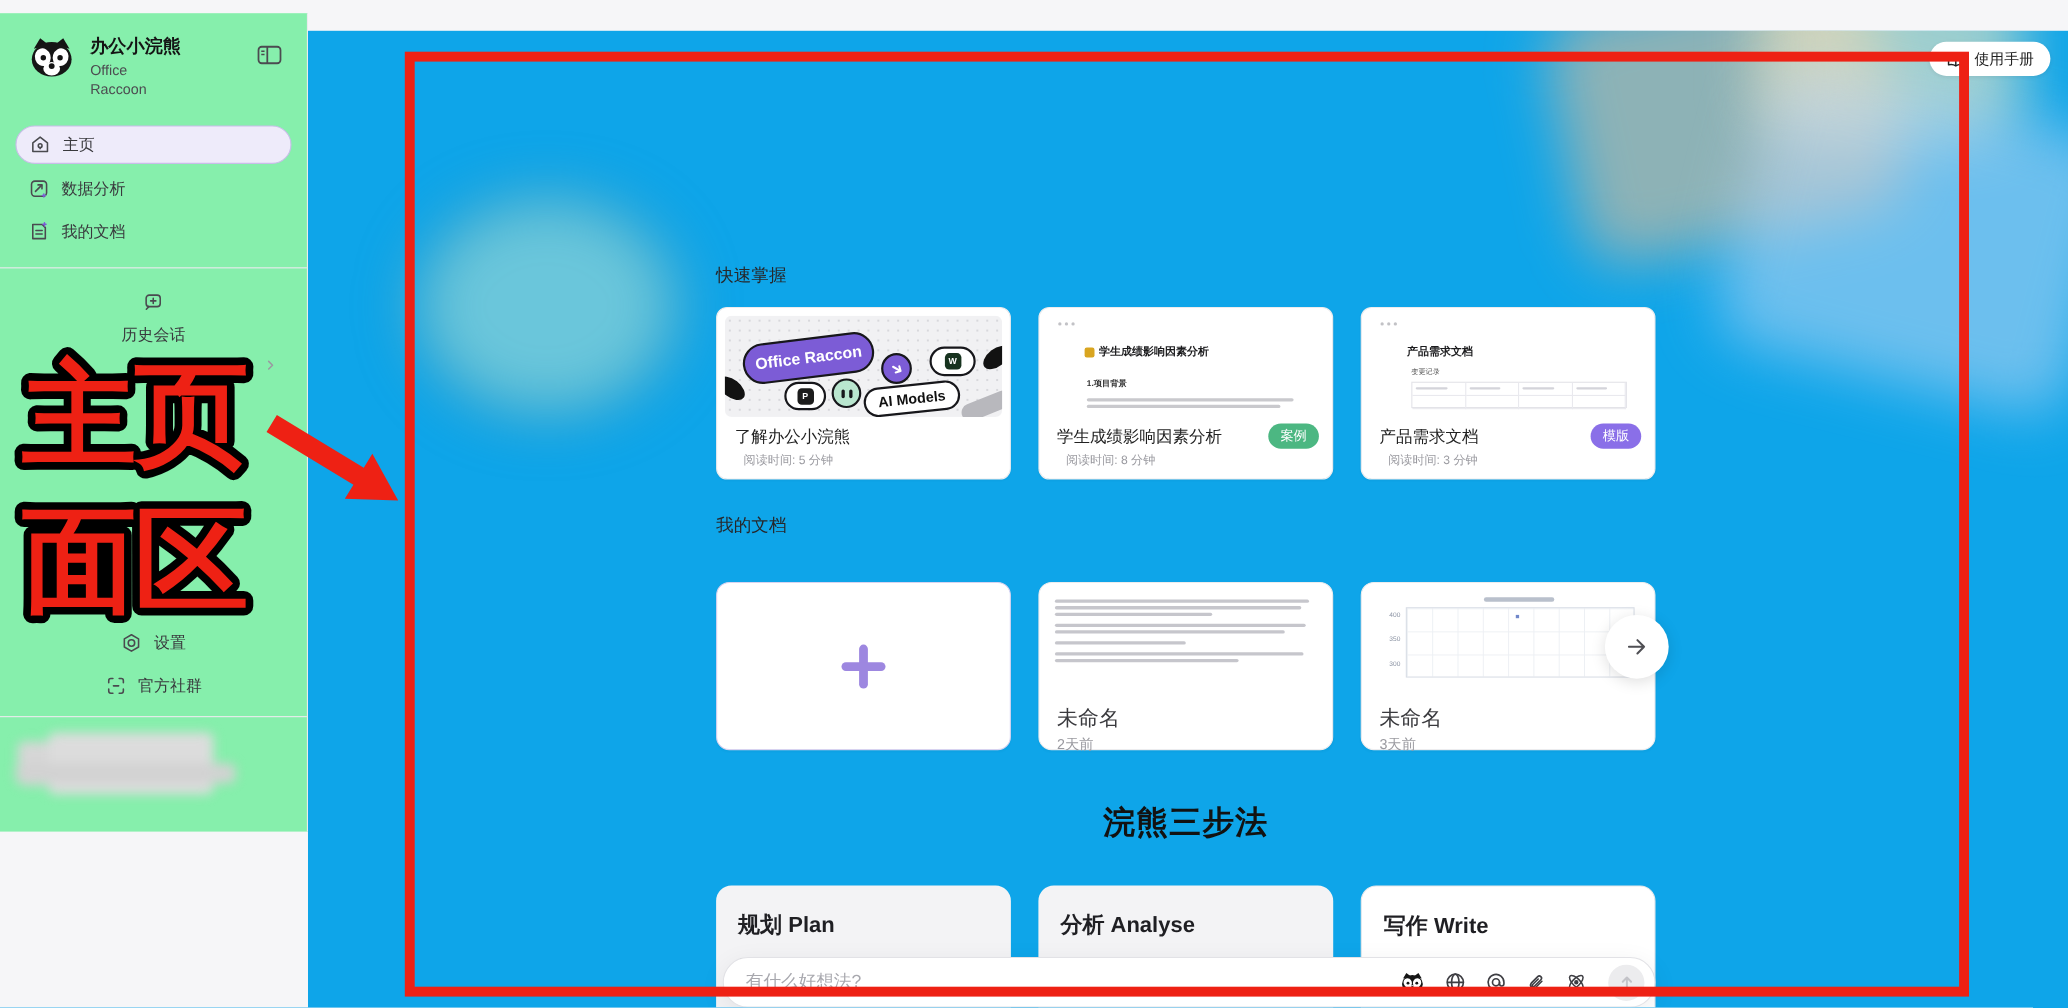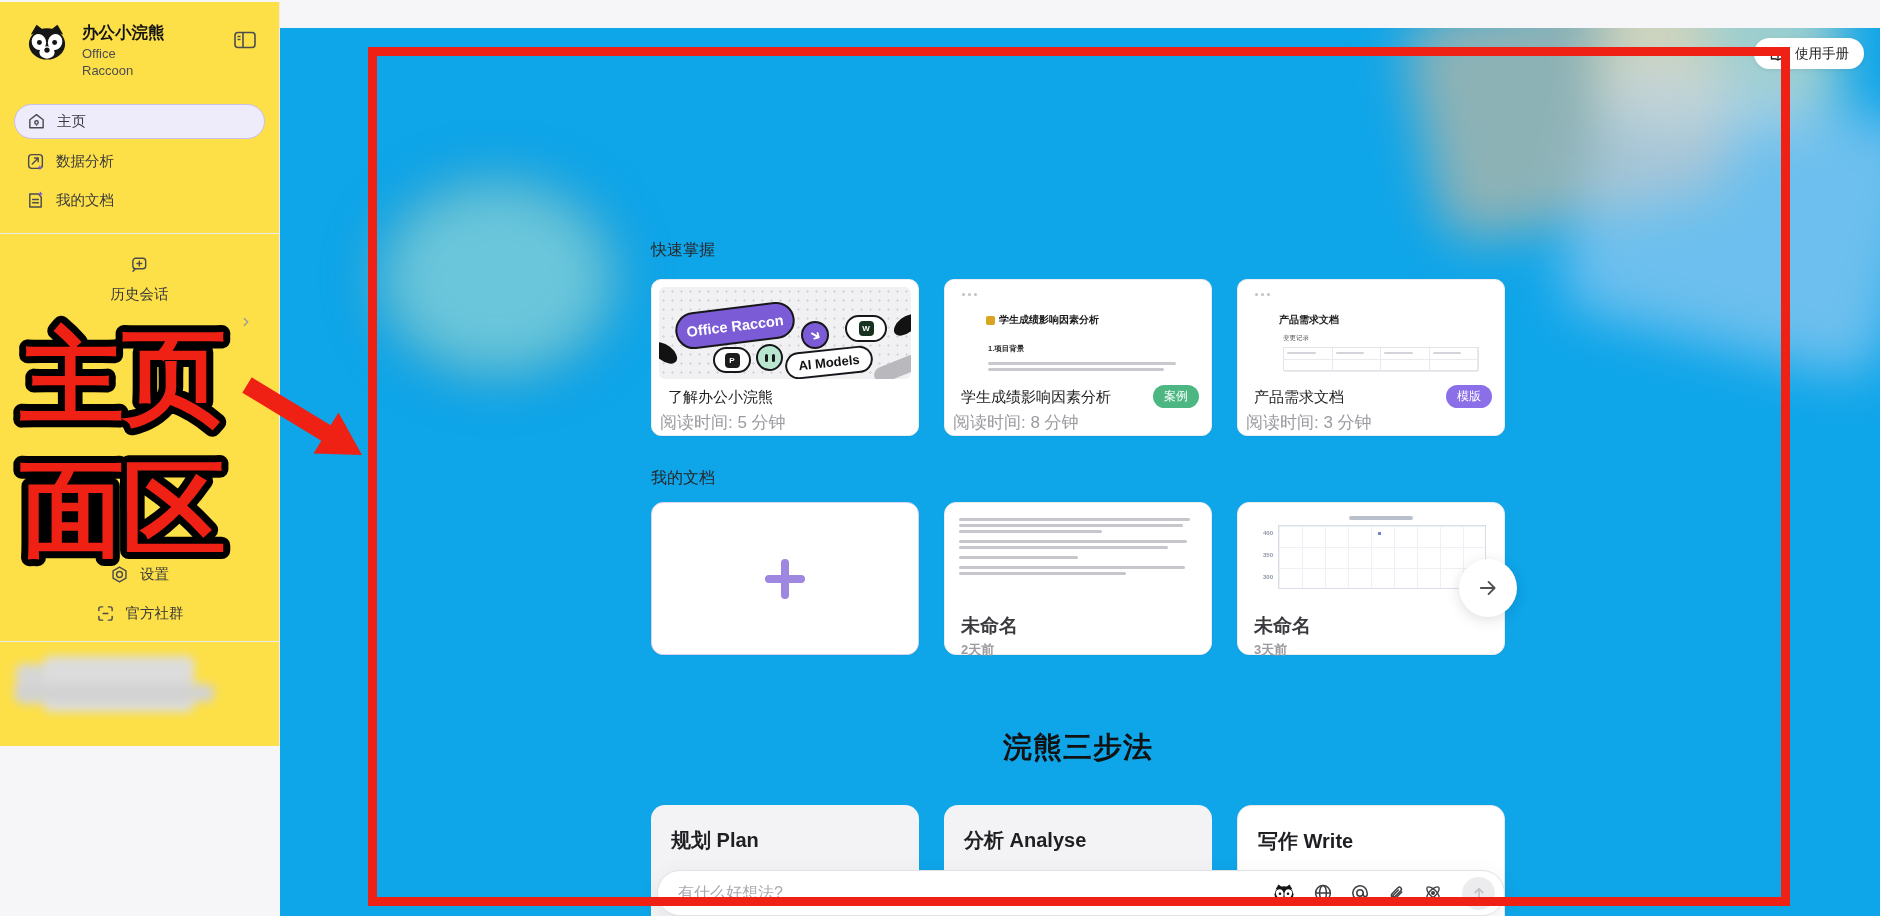--- a/index.html
+++ b/index.html
@@ -3,22 +3,22 @@
 <meta charset="utf-8">
 <style>
   * { margin:0; padding:0; box-sizing:border-box; }
   html,body { width:1880px; height:916px; }
   body {
     position:relative; overflow:hidden;
     font-family:"Liberation Sans", sans-serif;
     background:#f6f6f8; color:#222;
   }
   
-  .sidebar { position:absolute; left:0; top:2px; width:280px; height:744px;
-    background:#fde047; border-right:1px solid #ebebee; z-index:10; }
+  .sidebar { position:absolute; left:0; top:12px; width:280px; height:744px;
+    background:#86efac; border-right:1px solid #ebebee; z-index:10; }
   .logo-row { display:flex; gap:12px; padding:20px 18px 10px 24px; align-items:flex-start; }
   .logo-svg { width:46px; height:40px; flex:0 0 auto; }
   .app-name { font-size:16.5px; font-weight:700; color:#141414; line-height:1.25; }
   .app-sub { font-size:13px; color:#4c4c50; width:72px; line-height:1.35; margin-top:2px; }
   .collapse-btn { position:absolute; right:22px; top:28px; width:24px; height:20px; cursor:pointer; }
   .nav { margin-top:14px; }
   .nav-item { display:flex; align-items:center; gap:11px; margin:6px 14px;
     padding:7px 12px; border-radius:999px; font-size:14.5px; color:#39393d; cursor:pointer; }
   .nav-item.active { background:#eeebfa; border:1px solid #c9bde9; }
   .nav-item svg { width:19px; height:19px; flex:0 0 auto; }
@@ -48,28 +48,28 @@
   .content { position:absolute; left:371px; top:0; width:854px; height:100%; }
   .hero-title { position:absolute; top:84px; left:0; font-size:30px; font-weight:800;
     color:#121212; display:flex; align-items:center; gap:10px; letter-spacing:.5px; }
   .hero-desc { position:absolute; top:141px; left:0; width:854px; font-size:17px;
     color:#4a4a4e; line-height:29px; }
   .sec-label { position:absolute; left:0; font-size:16px; color:#27272a; }
   .sec-label.l1 { top:212px; }
   .sec-label.l2 { top:440px; }
   .card-row { position:absolute; left:0; display:flex; gap:25px; }
   .card-row.r1 { top:251px; }
-  .card-row.r2 { top:474px;font-weight:bold; }
+  .card-row.r2 { top:501px; }
   .card { width:268px; background:#fff; border:1px solid #ececee; border-radius:10px;
     position:relative; box-shadow:0 1px 2px rgba(0,0,0,.03); cursor:pointer; }
   .card-row.r1 .card { height:157px; }
   .card-row.r2 .card { height:153px; border-radius:12px; }
   .thumb { position:absolute; left:7px; top:7px; right:7px; height:92px; border-radius:6px; overflow:hidden; }
   .card-title { position:absolute; left:16px; top:108px; font-size:15px; color:#222; }
-  .card-meta { position:absolute; left:8px; top:131px; font-size:17px; color:#9a9aa0; }
+  .card-meta { position:absolute; left:24px; top:131px; font-size:11px; color:#9a9aa0; }
   .badge { position:absolute; right:12px; top:105px; font-size:12px; color:#fff;
     padding:3px 11px; border-radius:999px; }
   .badge.case { background:#4cb782; }
   .badge.tmpl { background:#8a6fe8; }
   
   .illo { background-color:#f1f1f3;
     background-image:radial-gradient(#d8d8dc 1px, transparent 1.2px);
     background-size:9px 9px; }
   .illo > div { position:absolute; }
   .paw { width:28px; height:16px; background:#121212; border-radius:50%; }

